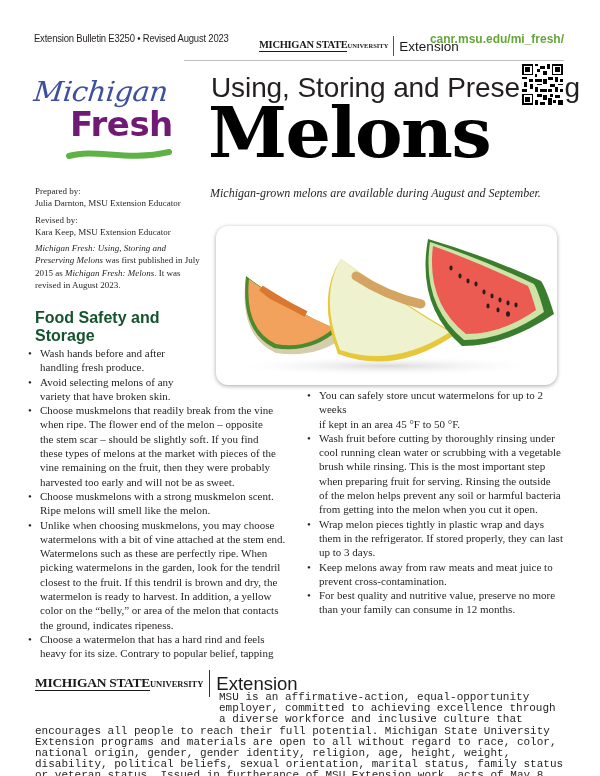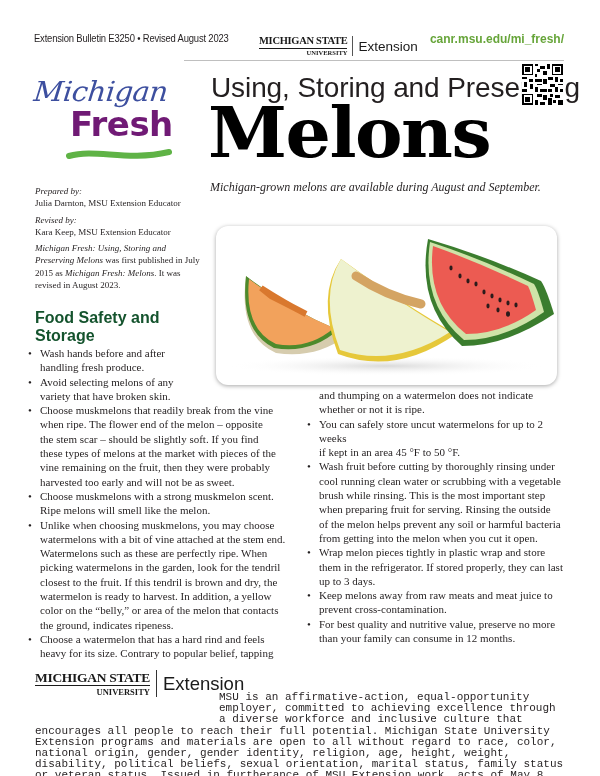--- a/index.html
+++ b/index.html
@@ -4,21 +4,21 @@
   <style>
     * { margin: 0; padding: 0; box-sizing: border-box; }
     html, body { width: 600px; height: 776px; background: #ffffff; overflow: hidden; }
     body { position: relative; font-family: "Liberation Serif", serif; color: #231f20; }
 
     .abs { position: absolute; }
 
     
     .hdr-bulletin { left: 34px; top: 32px; font-family: "Liberation Sans", sans-serif; font-size: 10.5px; letter-spacing: -0.2px; color: #231f20; transform: scaleX(0.9); transform-origin: left; white-space: nowrap; }
     .msu-logo { display: flex; align-items: center; }
-    .msu-word { display: flex; flex-direction: column; align-items: flex-end; font-family: "Liberation Serif", serif; font-weight: bold; color: #18453b; color: #1a1a1a; }
+    .msu-word { display: flex; flex-direction: row; align-items: center; font-family: "Liberation Serif", serif; font-weight: bold; color: #18453b; color: #1a1a1a; }
     .msu-word .line1 { border-bottom: 1px solid #1a1a1a; text-align: center; letter-spacing: -0.3px; line-height: 1; }
     .msu-word .line2 { text-align: center; line-height: 1; display: flex; justify-content: space-between; }
     .msu-sep { width: 1px; background: #555; align-self: stretch; }
     .msu-ext { font-family: "Liberation Sans", sans-serif; color: #1a1a1a; }
 
     .hdr-logo { left: 259px; top: 36px; }
     .hdr-logo .msu-word .line1 { font-size: 10.5px; padding-bottom: 1px; }
     .hdr-logo .msu-word .line2 { font-size: 6.5px; padding-top: 1px; }
     .hdr-logo .msu-sep { margin: 0 5px; height: 20px; }
     .hdr-logo .msu-ext { font-size: 13.5px; }
@@ -28,27 +28,27 @@
 
     
     .mf-logo { left: 30px; top: 74px; width: 150px; height: 92px; }
     .mf-michigan { position: absolute; left: 4px; top: 0; font-family: "DejaVu Serif", serif; font-style: italic; font-size: 29px; color: #3d4f9f; letter-spacing: -0.5px; transform: skewX(-6deg) scaleY(0.95); white-space: nowrap; }
     .mf-fresh { position: absolute; left: 40px; top: 30px; font-family: "DejaVu Sans", sans-serif; font-weight: bold; font-size: 34px; color: #701a75; letter-spacing: -0.5px; white-space: nowrap; }
     .mf-swoosh { position: absolute; left: 36px; top: 74px; }
 
     
     .subtitle { left: 211px; top: 72px; font-family: "Liberation Sans", sans-serif; font-size: 28px; color: #231f20; letter-spacing: -0.1px; white-space: nowrap; }
     .title { left: 208px; top: 98px; font-family: "DejaVu Serif", serif; font-weight: bold; font-size: 70px; letter-spacing: -1.5px; color: #000; line-height: 1; transform: scaleX(1.02); transform-origin: left; white-space: nowrap; }
-    .tagline { left: 210px; top: 180px; font-family: "Liberation Serif", serif; font-style: italic; font-size: 12px; color: #231f20; white-space: nowrap; }
+    .tagline { left: 210px; top: 186px; font-family: "Liberation Serif", serif; font-style: italic; font-size: 12px; color: #231f20; white-space: nowrap; }
 
     .qr { left: 522px; top: 64px; width: 41px; height: 41px; }
 
     
     .credits { left: 35px; top: 185px; width: 170px; font-size: 9px; line-height: 12.3px; color: #231f20; }
-    .credits .lbl { font-style: italic; }
+    .credits .lbl { }
     .credits p { margin-bottom: 4px; }
     .credits em { font-style: italic; }
 
     
     .photo { left: 216px; top: 226px; width: 341px; height: 159px; border-radius: 12px; background: #fff; box-shadow: 0 1px 4px rgba(0,0,0,0.35); overflow: hidden; }
 
     
     .section-h { left: 35px; top: 309px; width: 170px; font-family: "Liberation Sans", sans-serif; font-weight: bold; font-size: 16px; line-height: 17.5px; color: #14532d; }
 
     .col { font-family: "Liberation Serif", serif; font-size: 11px; line-height: 14.3px; color: #231f20; }
@@ -222,25 +222,24 @@
       <li><span>Wash hands before and after</span><br><span>handling fresh produce.</span></li>
       <li><span>Avoid selecting melons of any</span><br><span>variety that have broken skin.</span></li>
       <li><span>Choose muskmelons that readily break from the vine</span><br><span>when ripe. The flower end of the melon – opposite</span><br><span>the stem scar – should be slightly soft. If you find</span><br><span>these types of melons at the market with pieces of the</span><br><span>vine remaining on the fruit, then they were probably</span><br><span>harvested too early and will not be as sweet.</span></li>
       <li><span>Choose muskmelons with a strong muskmelon scent.</span><br><span>Ripe melons will smell like the melon.</span></li>
       <li><span>Unlike when choosing muskmelons, you may choose</span><br><span>watermelons with a bit of vine attached at the stem end.</span><br><span>Watermelons such as these are perfectly ripe. When</span><br><span>picking watermelons in the garden, look for the tendril</span><br><span>closest to the fruit. If this tendril is brown and dry, the</span><br><span>watermelon is ready to harvest. In addition, a yellow</span><br><span>color on the “belly,” or area of the melon that contacts</span><br><span>the ground, indicates ripeness.</span></li>
       <li><span>Choose a watermelon that has a hard rind and feels</span><br><span>heavy for its size. Contrary to popular belief, tapping</span></li>
     </ul>
 </div>
 
 <div class="abs col col-right">
-  <div class="cont" id="right-cont"><span>and thumping on a watermelon does not indicate</span><br><span>whether or not it is ripe.</span></div>
   <ul id="right-list">
       <li><span>You can safely store uncut watermelons for up to 2 weeks</span><br><span>if kept in an area 45 °F to 50 °F.</span></li>
       <li><span>Wash fruit before cutting by thoroughly rinsing under</span><br><span>cool running clean water or scrubbing with a vegetable</span><br><span>brush while rinsing. This is the most important step</span><br><span>when preparing fruit for serving. Rinsing the outside</span><br><span>of the melon helps prevent any soil or harmful bacteria</span><br><span>from getting into the melon when you cut it open.</span></li>
-      <li><span>Wrap melon pieces tightly in plastic wrap and store</span><br><span>them in the refrigerator. If stored properly, they can last</span><br><span>up to 3 days.</span></li>
+      <li><span>Wrap melon pieces tightly in plastic wrap and days</span><br><span>them in the refrigerator. If stored properly, they can last</span><br><span>up to 3 days.</span></li>
       <li><span>Keep melons away from raw meats and meat juice to</span><br><span>prevent cross-contamination.</span></li>
       <li><span>For best quality and nutritive value, preserve no more</span><br><span>than your family can consume in 12 months.</span></li>
     </ul>
 </div>
 
 <div class="abs ftr-text">
   <div class="ftr-float"></div>
   <span>MSU is an affirmative-action, equal-opportunity employer, committed to achieving excellence through a diverse workforce and inclusive culture that encourages all people to reach their full potential. Michigan State University Extension programs and materials are open to all without regard to race, color, national origin, gender, gender identity, religion, age, height, weight, disability, political beliefs, sexual orientation, marital status, family status or veteran status. Issued in furtherance of MSU Extension work, acts of May 8 and June 30, 1914, in cooperation with the U.S. Department of Agriculture. Quentin Tyler, Director, MSU Extension, East Lansing, MI 48824. This information is for educational purposes only. Reference to commercial products or trade names does not imply endorsement by MSU Extension or bias against those not mentioned. 1P–1R-08:2023–ASAP/Web–PA/BH WCAG 2.0 AA</span>
 </div>
 <div class="abs ftr-logo msu-logo">

